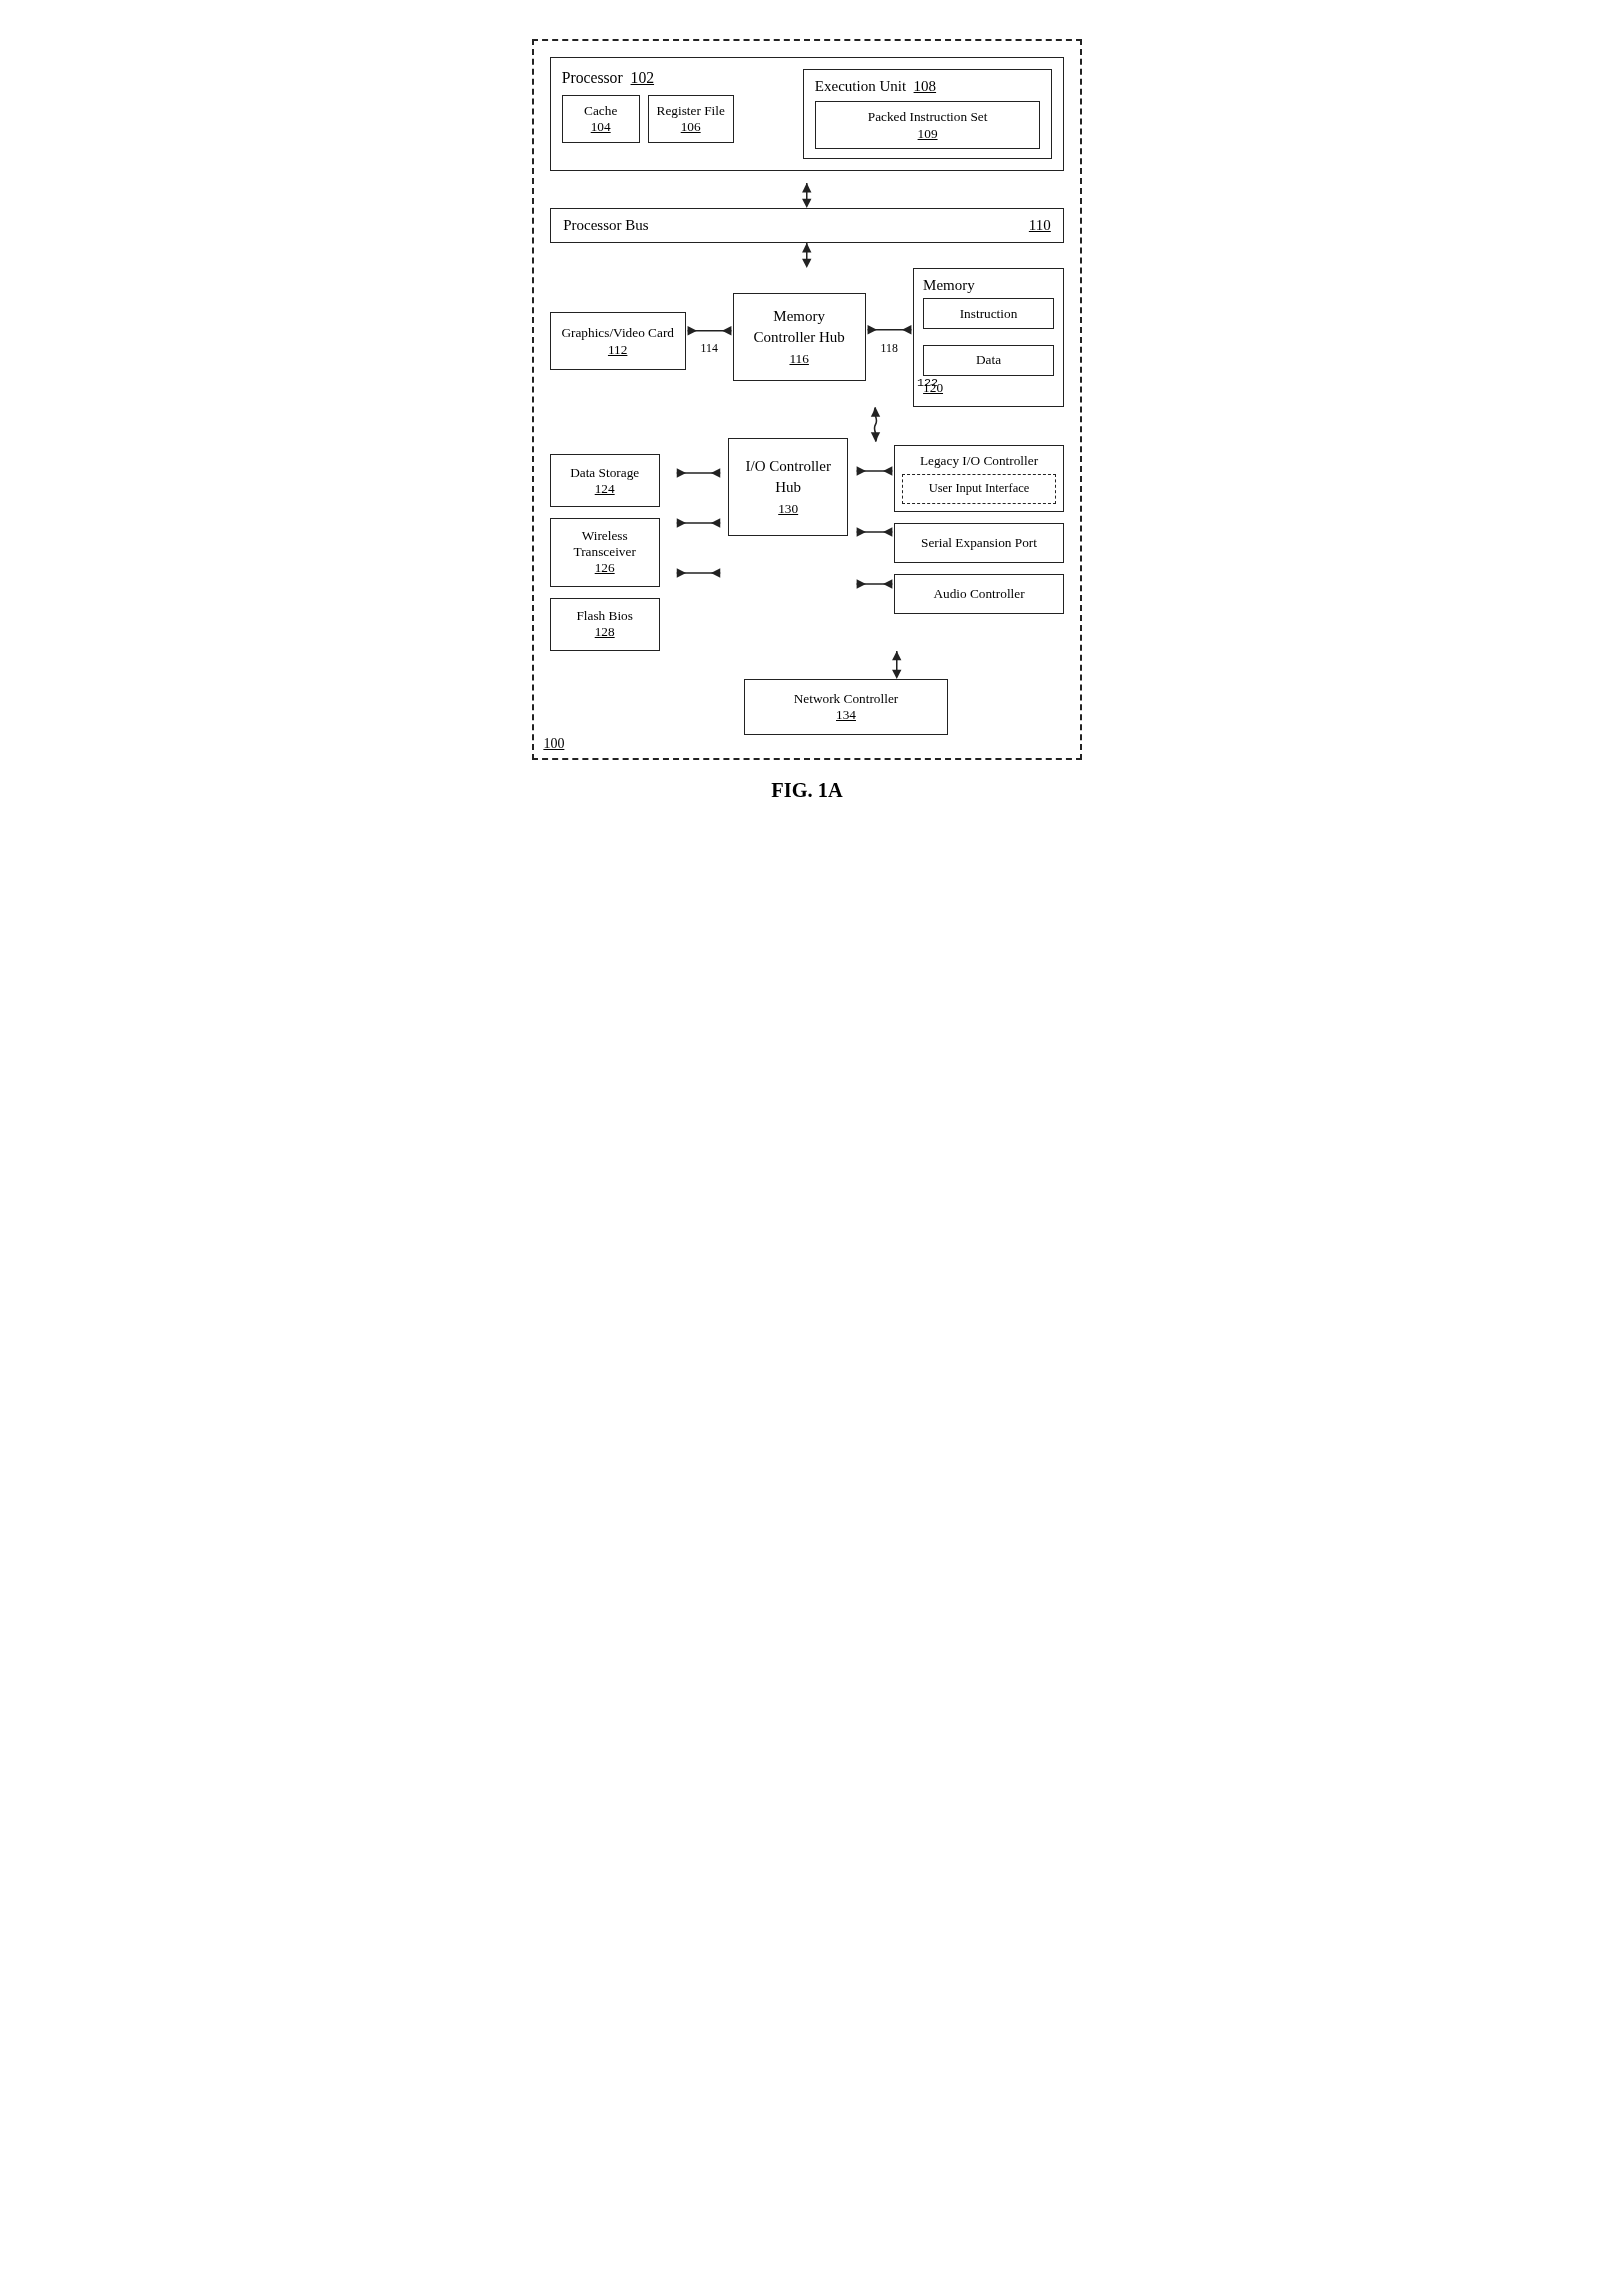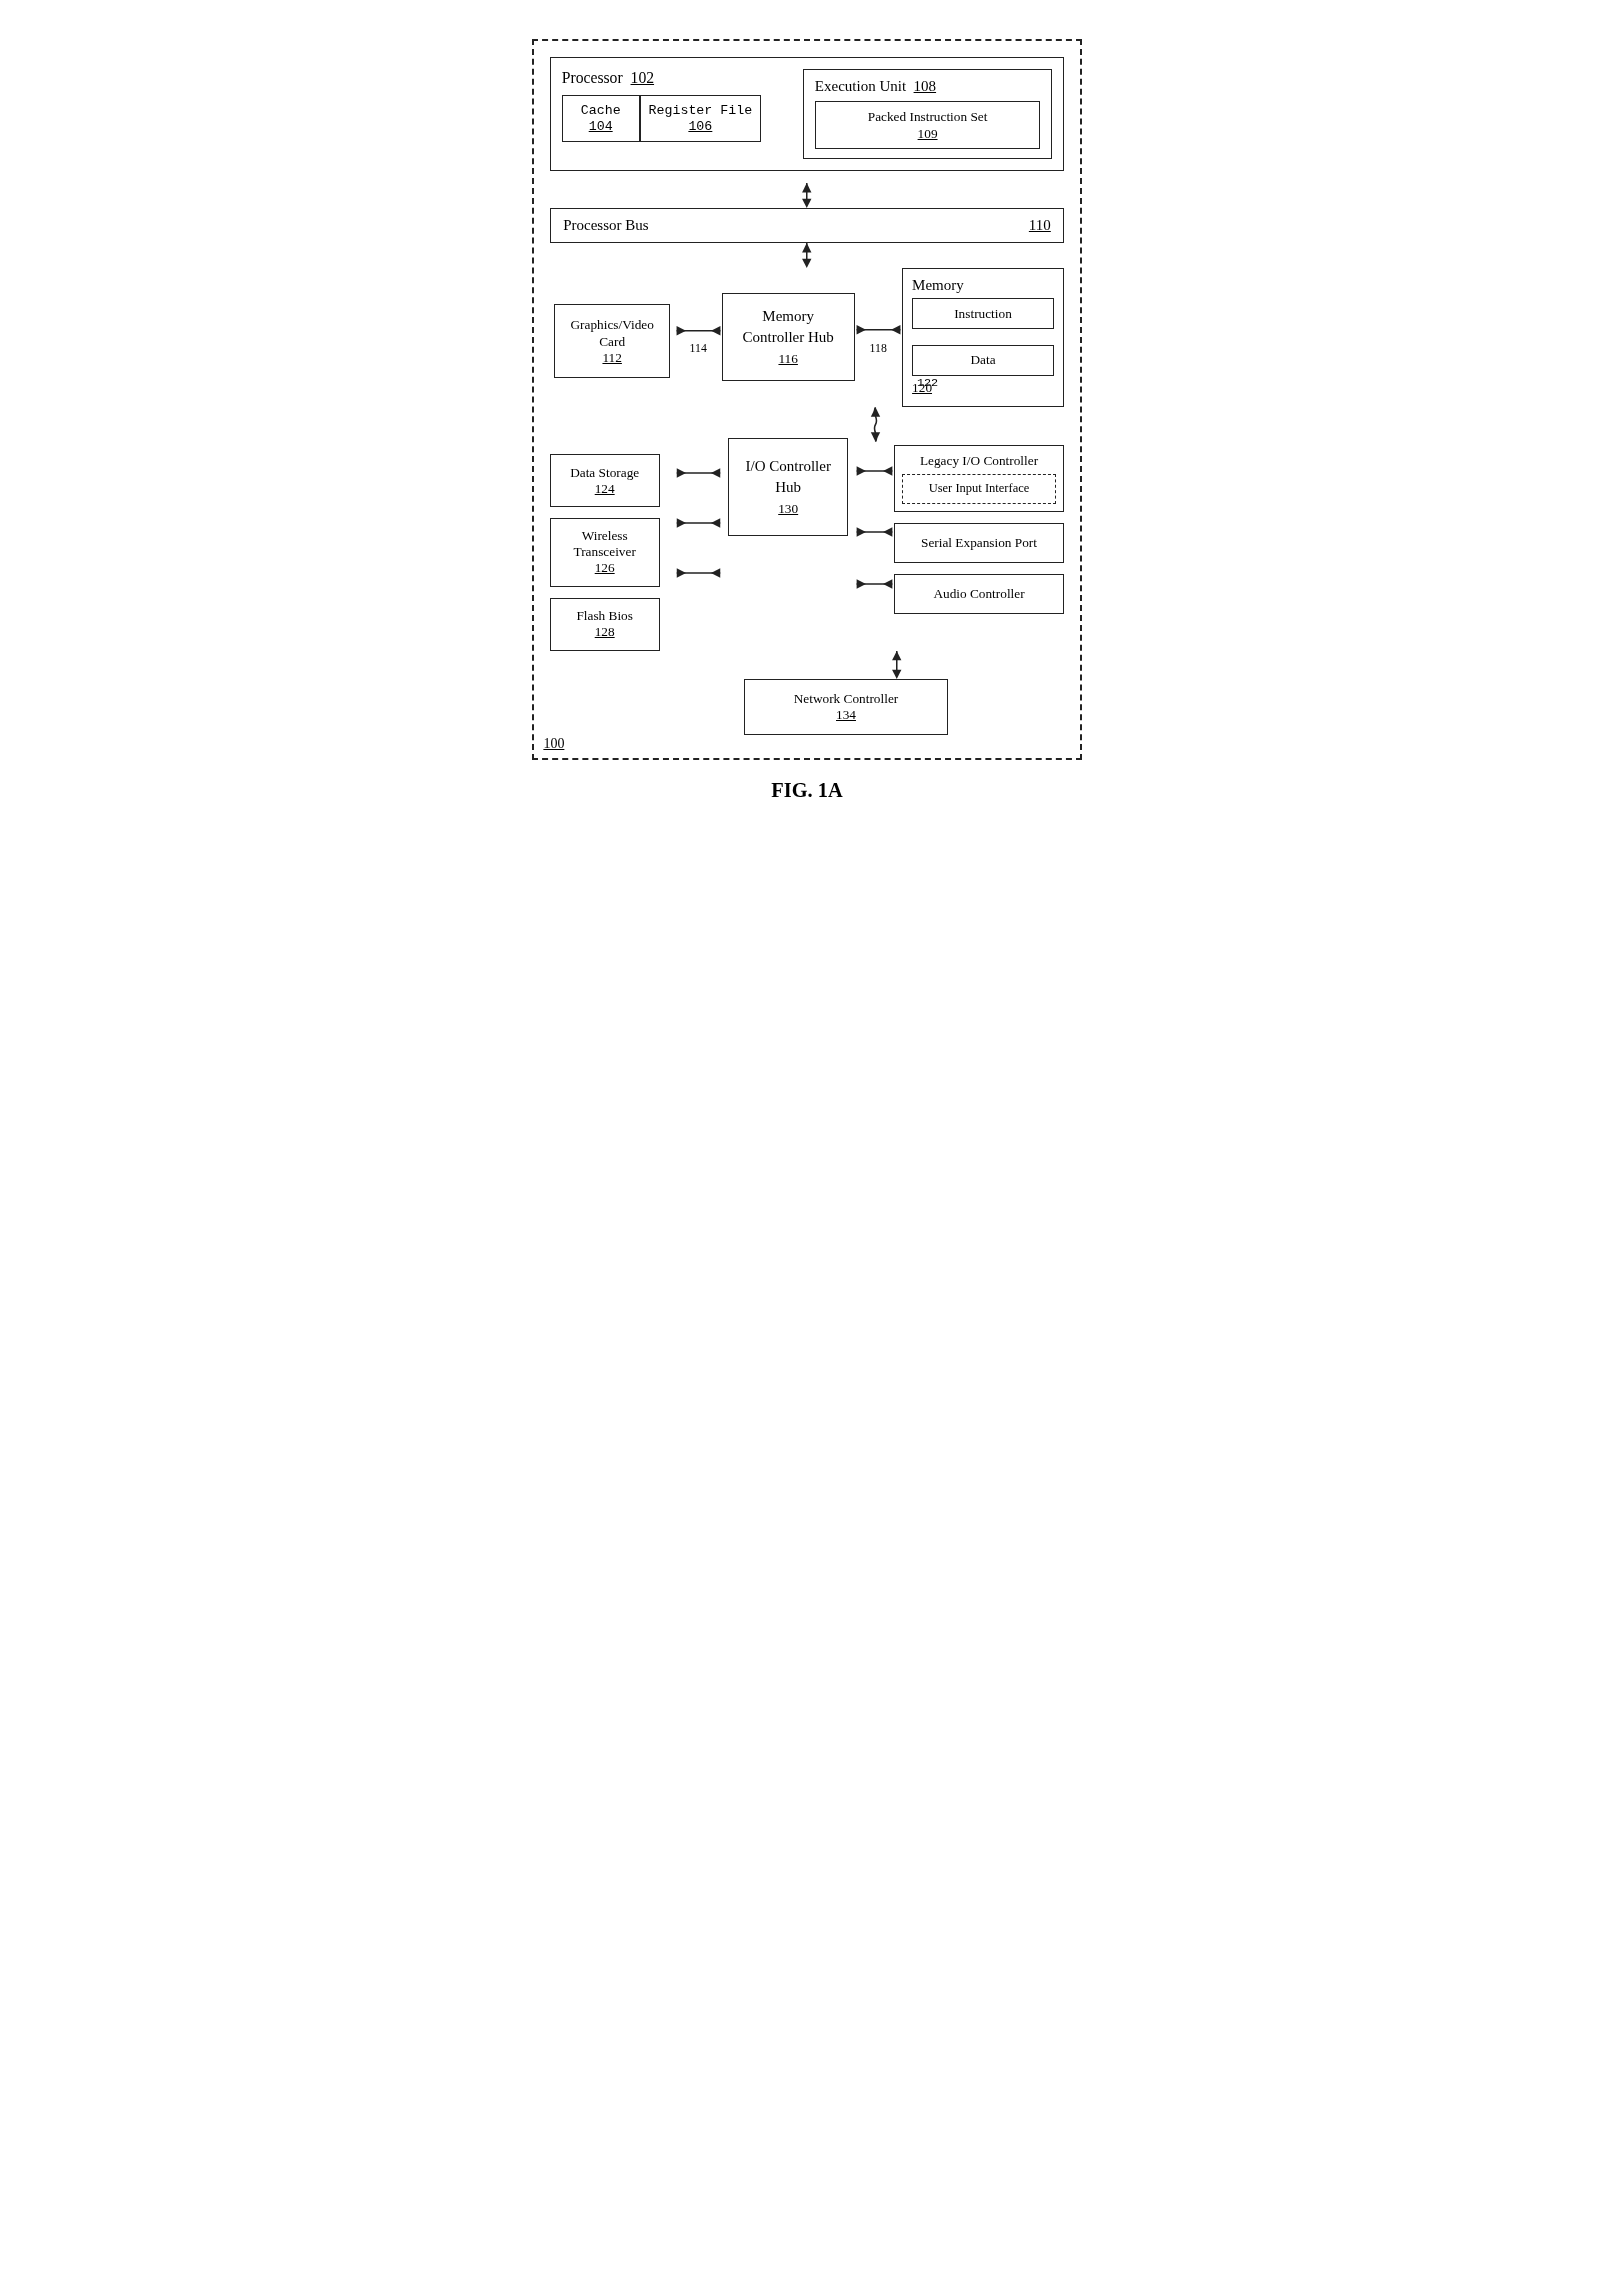--- a/index.html
+++ b/index.html
@@ -136,21 +136,21 @@
 <div class="page">
   <div class="outer-border">
 
     <div class="processor-outer">
       <div style="display:flex; gap:15.7px; align-items:flex-start;">
 
         <div style="flex:1.1;">
           <div class="processor-title">
             Processor &nbsp;<span class="underline">102</span>
           </div>
-          <div style="display:flex; gap:0; margin-top:4.7px;font-family:Liberation Mono, monospace;">
+          <div style="display:flex; gap:8px; margin-top:4.7px;">
             <div class="box" style="min-width:78px;">
               <div class="box-label">Cache</div>
               <div class="ref">104</div>
             </div>
             <div class="box" style="min-width:86px;">
               <div class="box-label">Register File</div>
               <div class="ref">106</div>
             </div>
           </div>
         </div>
@@ -185,21 +185,21 @@
       <svg width="23.5" height="25" viewBox="0 0 30 32">
         <line x1="15" y1="0" x2="15" y2="22" stroke="#222" stroke-width="2"></line>
         <polygon points="9,20 21,20 15,32" fill="#222"></polygon>
         <polygon points="9,12 21,12 15,0" fill="#222"></polygon>
       </svg>
     </div>
 
     <div style="display:flex; align-items:center; gap:0; margin-bottom:0;">
 
       <div style="flex:0 0 125px; display:flex; flex-direction:column; justify-content:center; align-items:center; padding-top:7.8px;">
-        <div class="box" style="width:116px; padding:11px 6.3px;">
+        <div class="box" style="width:136px; padding:11px 6.3px;">
           <div class="box-label">Graphics/Video Card</div>
           <div class="ref">112</div>
         </div>
       </div>
 
       <div style="display:flex; flex-direction:column; align-items:center; width:47px;">
         <svg width="47" height="23.5" viewBox="0 0 60 30">
           <line x1="2" y1="15" x2="58" y2="15" stroke="#222" stroke-width="2"></line>
           <polygon points="2,9 2,21 14,15" fill="#222"></polygon>
           <polygon points="58,9 58,21 46,15" fill="#222"></polygon>

